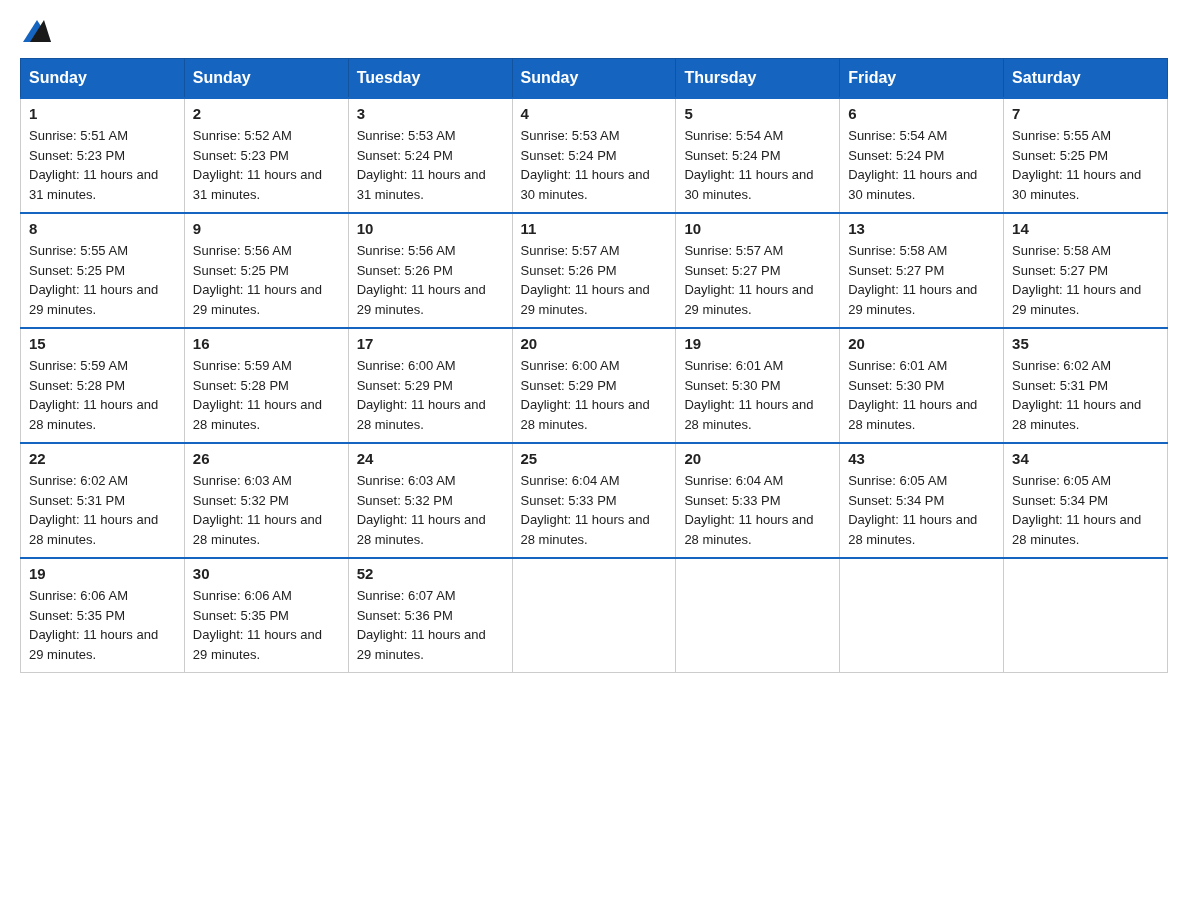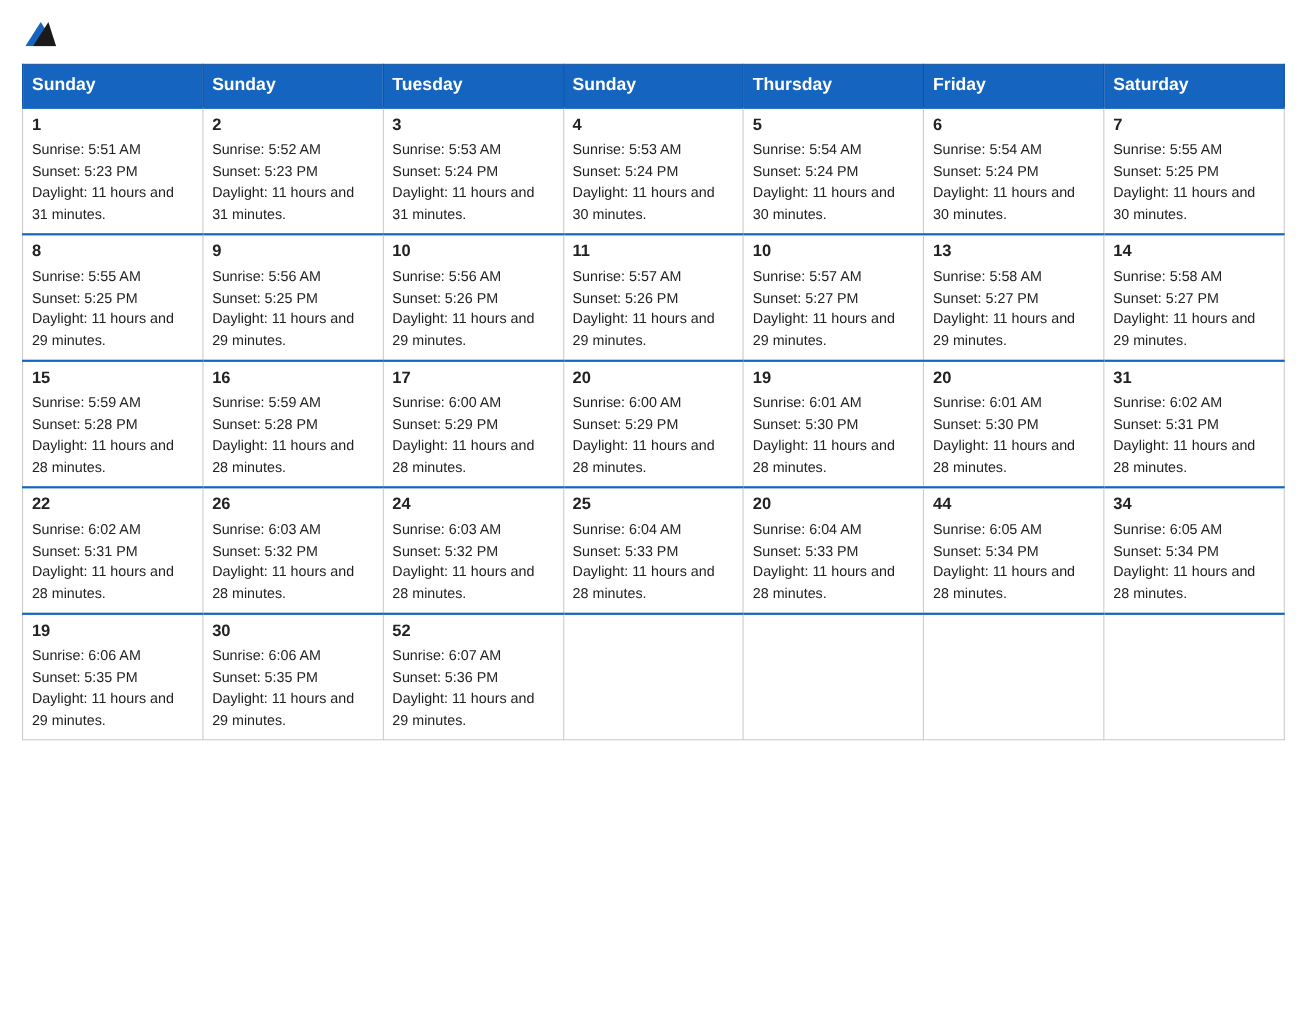--- a/index.html
+++ b/index.html
@@ -206,21 +206,21 @@
         </td>
         <td>
           <span class="day-number">19</span>
           <div class="day-info">Sunrise: 6:01 AM<br>Sunset: 5:30 PM<br>Daylight: 11 hours and 28 minutes.</div>
         </td>
         <td>
           <span class="day-number">20</span>
           <div class="day-info">Sunrise: 6:01 AM<br>Sunset: 5:30 PM<br>Daylight: 11 hours and 28 minutes.</div>
         </td>
         <td>
-          <span class="day-number">31</span>
+          <span class="day-number">35</span>
           <div class="day-info">Sunrise: 6:02 AM<br>Sunset: 5:31 PM<br>Daylight: 11 hours and 28 minutes.</div>
         </td>
       </tr>
       <tr>
         <td>
           <span class="day-number">22</span>
           <div class="day-info">Sunrise: 6:02 AM<br>Sunset: 5:31 PM<br>Daylight: 11 hours and 28 minutes.</div>
         </td>
         <td>
           <span class="day-number">26</span>
@@ -232,21 +232,21 @@
         </td>
         <td>
           <span class="day-number">25</span>
           <div class="day-info">Sunrise: 6:04 AM<br>Sunset: 5:33 PM<br>Daylight: 11 hours and 28 minutes.</div>
         </td>
         <td>
           <span class="day-number">20</span>
           <div class="day-info">Sunrise: 6:04 AM<br>Sunset: 5:33 PM<br>Daylight: 11 hours and 28 minutes.</div>
         </td>
         <td>
-          <span class="day-number">44</span>
+          <span class="day-number">43</span>
           <div class="day-info">Sunrise: 6:05 AM<br>Sunset: 5:34 PM<br>Daylight: 11 hours and 28 minutes.</div>
         </td>
         <td>
           <span class="day-number">34</span>
           <div class="day-info">Sunrise: 6:05 AM<br>Sunset: 5:34 PM<br>Daylight: 11 hours and 28 minutes.</div>
         </td>
       </tr>
       <tr>
         <td>
           <span class="day-number">19</span>

